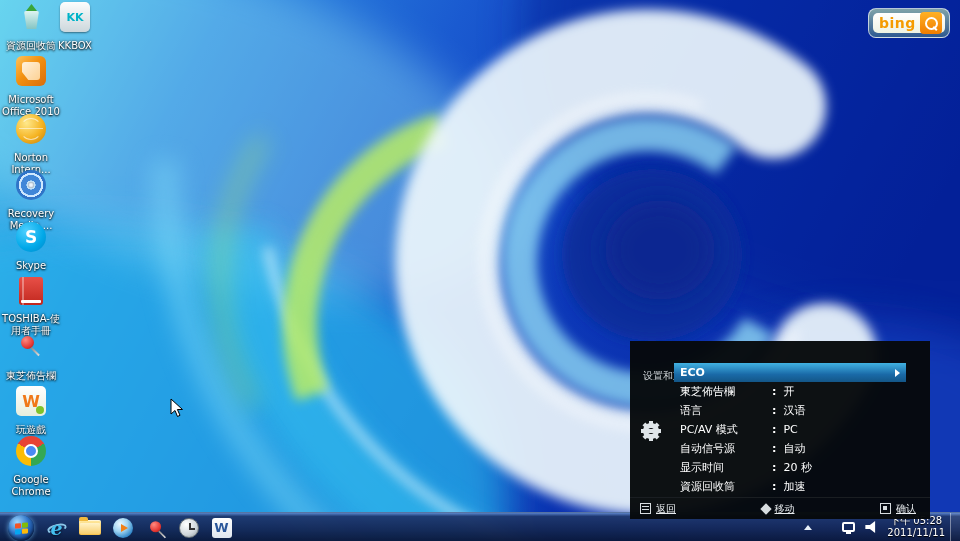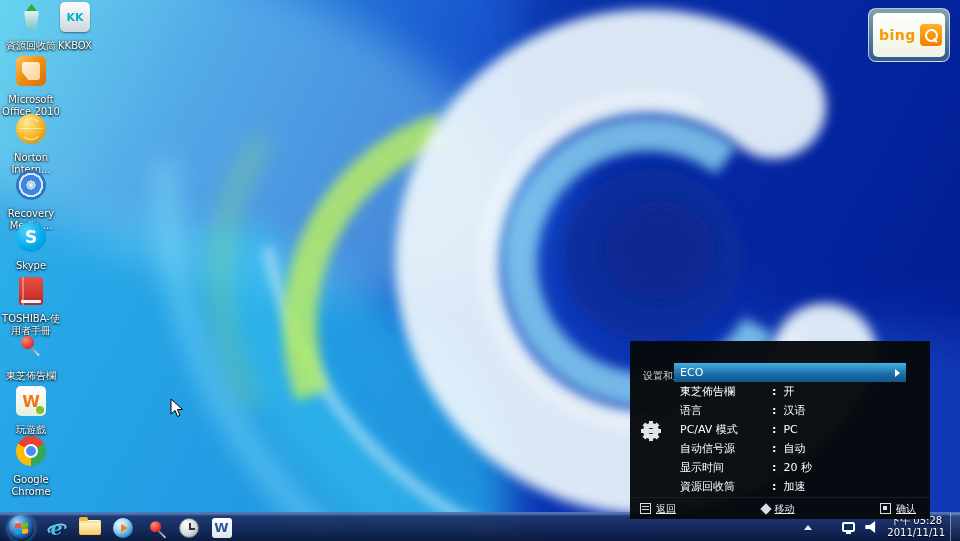--- a/index.html
+++ b/index.html
@@ -64,21 +64,21 @@
     justify-content:center;color:#f07818;font-weight:bold;font-size:16px;}
   .glyph-games::before{content:"";position:absolute;right:2px;bottom:2px;width:8px;height:8px;
     background:#7ec32a;border-radius:50%;}
 
   .glyph-chrome{border-radius:50%;
     background:conic-gradient(from -60deg,#e84335 0 120deg,#34a853 120deg 240deg,#fbbc05 240deg 360deg);}
   .glyph-chrome::after{content:"";position:absolute;left:8px;top:8px;width:14px;height:14px;
     box-sizing:border-box;background:#4a8af4;border:2px solid #fff;border-radius:50%;}
 
   
-  .gadget{position:absolute;left:868px;top:8px;width:82px;height:54px;z-index:4;
+  .gadget{position:absolute;left:868px;top:8px;width:82px;height:30px;z-index:4;
     border-radius:8px;border:1px solid rgba(255,255,255,.65);box-sizing:border-box;
     background:linear-gradient(180deg,rgba(195,232,175,.65),rgba(125,190,125,.35));padding:4px;}
   .gadget-inner{height:100%;border-radius:5px;background:linear-gradient(180deg,#ffffff,#eef3e4);
     display:flex;align-items:center;justify-content:space-between;padding:0 3px;box-sizing:border-box;}
   .bing-logo{font-size:14px;font-weight:bold;color:#f59b00;letter-spacing:.5px;padding-left:3px;}
   .gadget-btn{width:22px;height:22px;border-radius:4px;cursor:pointer;
     background:linear-gradient(180deg,#ffb125,#f07d00);display:flex;align-items:center;justify-content:center;}
   .mag{width:9px;height:9px;border:2px solid #fff;border-radius:50%;position:relative;display:block;}
   .mag::after{content:"";position:absolute;left:7px;top:7px;width:5px;height:2px;background:#fff;
     transform:rotate(45deg);transform-origin:0 0;}
@@ -92,21 +92,21 @@
   .osd-gear::after{content:"";position:absolute;left:0;top:8px;width:20px;height:4px;background:#dfe5e9;}
   .gear-d1,.gear-d2{position:absolute;left:8px;top:0;width:4px;height:20px;background:#dfe5e9;}
   .gear-d1{transform:rotate(45deg);}
   .gear-d2{transform:rotate(-45deg);}
   .gear-ring{position:absolute;left:2px;top:2px;width:16px;height:16px;border-radius:50%;background:#dfe5e9;}
   .gear-ring::after{content:"";position:absolute;left:5px;top:5px;width:6px;height:6px;border-radius:50%;
     background:#07090b;}
   .osd-rows{position:absolute;left:44px;right:24px;top:22px;}
   .osd-row{position:relative;height:19px;display:flex;align-items:center;font-size:11px;
     padding:0 6px;cursor:default;}
-  .osd-row.hl{background:linear-gradient(180deg,#41b2e2,#1a6aa8 60%,#135687);font-weight:normal;}
+  .osd-row.hl{background:linear-gradient(180deg,#41b2e2,#1a6aa8 60%,#135687);font-weight:bold;}
   .osd-label{white-space:nowrap;}
   .osd-value{position:absolute;left:98px;white-space:nowrap;}
   .osd-value::before{content:":";margin-right:7px;font-weight:bold;}
   .osd-arrow{margin-left:auto;width:0;height:0;border-left:5px solid #fff;
     border-top:4px solid transparent;border-bottom:4px solid transparent;}
   .osd-footer{position:absolute;left:0;right:0;bottom:0;height:21px;display:flex;align-items:center;
     justify-content:space-between;padding:0 14px 0 10px;font-size:10px;color:#e8ecef;
     border-top:1px solid #1a1e22;}
   .of-group{display:flex;align-items:center;gap:5px;text-decoration:underline;}
   .icon-grid{width:9px;height:9px;border:1px solid #d8dde0;position:relative;display:block;}

